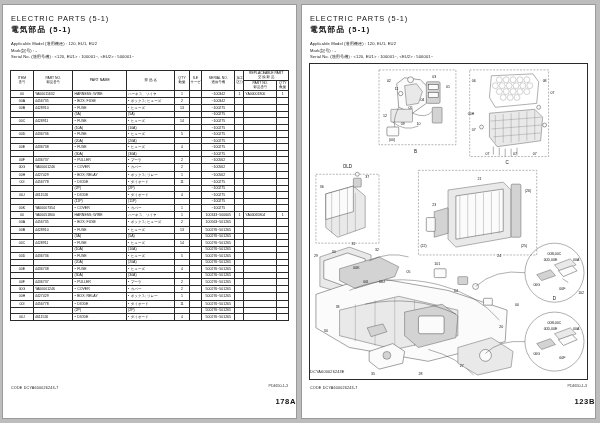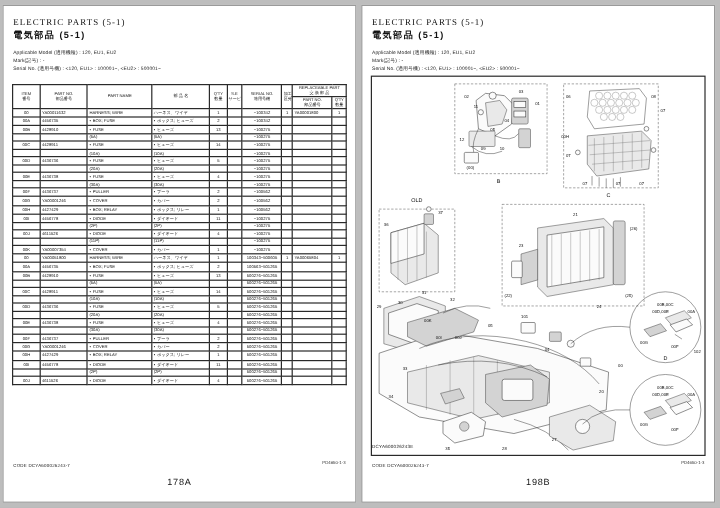--- a/index.html
+++ b/index.html
@@ -22,21 +22,21 @@
     border: 1px solid #9a9a9a;
     overflow: hidden;
   }
   #page-left  { left: 2px; }
   #page-right { left: 301px; }
 
   
   .hdr { padding: 9px 0 0 8px; }
   .hdr-title-en {
     font-size: 7.4px; letter-spacing: 0.9px; color: #111;
-    font-family: Liberation Serif, serif;
+    font-family: Liberation Sans, sans-serif;
     white-space: nowrap;
   }
   .hdr-title-jp {
     font-size: 7.6px; letter-spacing: 1.2px; color: #111;
     margin-top: 2px; white-space: nowrap; font-weight: bold;
   }
   .hdr-meta { margin-top: 6px; }
   .hdr-meta div {
     font-size: 4.1px; color: #1b1b1b; line-height: 1.62;
     white-space: nowrap; letter-spacing: 0.1px;
@@ -86,22 +86,22 @@
   col.c-rpno { width: 13%; }
   col.c-rqty { width: 4.5%; }
 
   
   .code-line {
     position: absolute; left: 8px; bottom: 28px;
     font-size: 3.7px; color: #222; letter-spacing: 0.2px;
   }
   .pg-num {
     position: absolute; bottom: 12px; left: 0; right: 0;
-    text-align: center;
-    font-size: 7.6px; font-weight: normal; color: #111;
+    text-align: right;
+    font-size: 7.6px; font-weight: bold; color: #111;
     letter-spacing: 0.6px;
   }
   .pd-code {
     position: absolute; right: 8px; bottom: 30px;
     font-size: 3.6px; color: #333;
   }
 
   
   .fig-wrap {
     position: absolute;
@@ -847,16 +847,16 @@
         </g>
 
         <path d="M218 212 q-30 -4 -50 14" class="ln"></path>
         <path d="M218 282 q-26 -2 -40 12" class="ln"></path>
       </svg>
     </div>
 
     <div class="dwg-code">DCYA600026243E</div>
     <div class="code-line">CODE DCYA600026243-7</div>
     <div class="pd-code">PD4650-1-3</div>
-    <div class="pg-num">198B</div>
+    <div class="pg-num">123B</div>
   </div>
 
 </div>
 
 </body></html>

